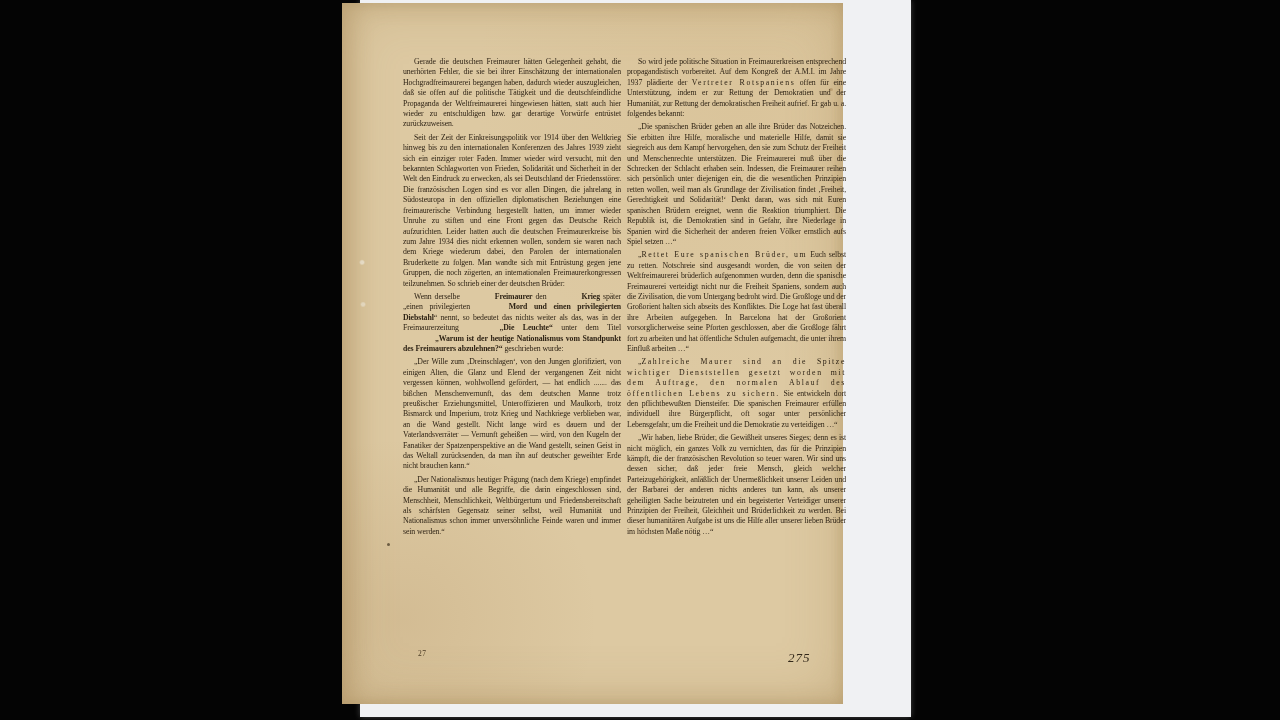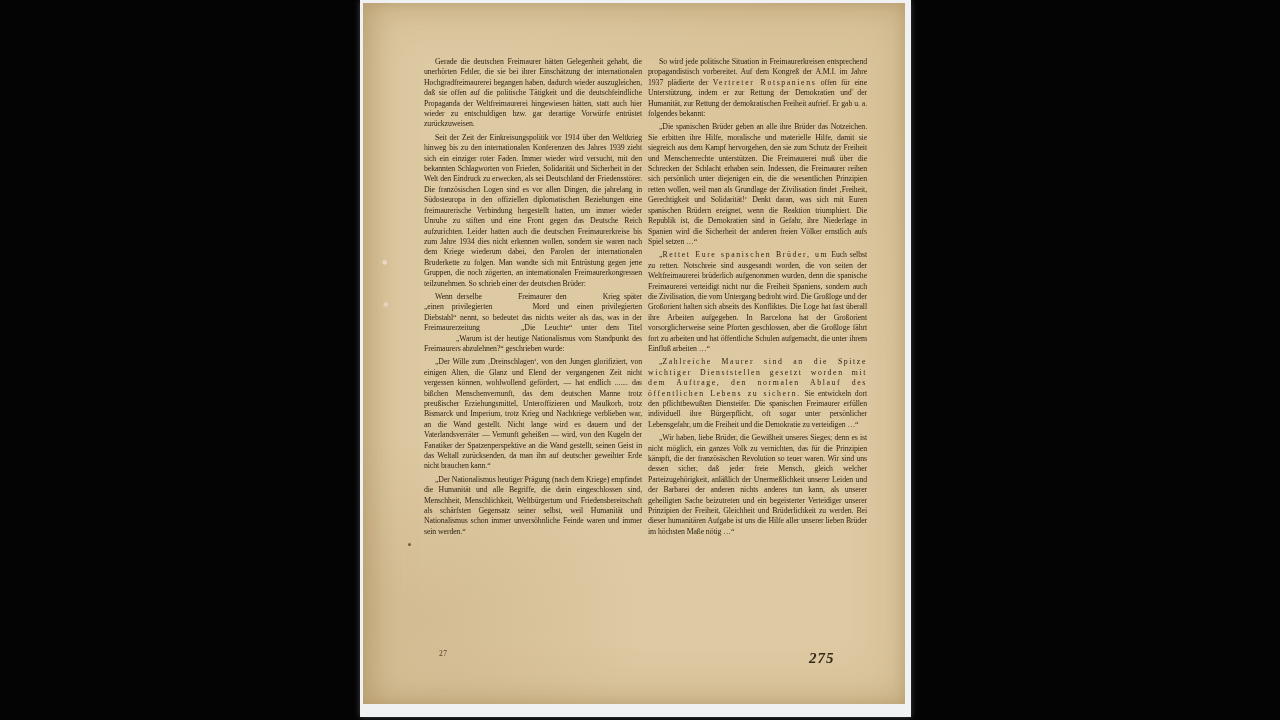--- a/index.html
+++ b/index.html
@@ -13,21 +13,21 @@
     width:1280px;height:720px;overflow:hidden;position:relative;
     background:var(--background);
     font-family:"Liberation Serif","DejaVu Serif",serif;
   }
   .backing{
     position:absolute;left:360px;top:0;width:551px;height:717px;
     background:var(--backing);
     box-shadow:0 0 6px rgba(255,255,255,.25);
   }
   .page{
-    position:absolute;left:363px;top:3px;width:542px;height:701px;
+    position:absolute;left:342px;top:3px;width:501px;height:701px;
     background:
       radial-gradient(circle at 4% 37%, rgba(255,255,255,.55) 0 1.5px, rgba(255,255,255,0) 3px),
       radial-gradient(circle at 4.2% 43%, rgba(255,255,255,.45) 0 1.5px, rgba(255,255,255,0) 3px),
       radial-gradient(ellipse 90% 70% at 80% 12%, rgba(190,150,90,.10), rgba(190,150,90,0) 60%),
       radial-gradient(ellipse 60% 40% at 12% 88%, rgba(150,110,60,.14), rgba(150,110,60,0) 65%),
       var(--page-bg);
     box-shadow:
       inset 0 0 55px rgba(150,115,60,.30),
       inset 10px 0 22px rgba(130,95,45,.22),
       inset -4px 0 10px rgba(130,95,45,.12);
@@ -35,29 +35,29 @@
   .col{
     position:absolute;top:54px;
     color:var(--ink);
     font-size:7.8px;line-height:10.4px;letter-spacing:-0.1px;
     text-align:justify;overflow:hidden;
   }
   .col-left{left:61px;width:218px;height:570px;}
   .col-right{left:285px;width:219px;height:596px;}
   .para{margin:0 0 3px 0;}
   .para.indent{text-indent:11px;}
-  .bold{font-weight:normal;padding-left:32px;}
+  .bold{font-weight:bold;padding-left:32px;}
   .spaced{letter-spacing:1.6px;}
   .sig{
     position:absolute;left:76px;top:646px;
     color:#4a3a24;font-size:7.5px;font-weight:normal;letter-spacing:.5px;
   }
   .pagenum{
     position:absolute;left:446px;top:647px;
-    color:#33281a;font-size:15px;font-weight:bold;font-style:italic;letter-spacing:1px;
+    color:#33281a;font-size:13px;font-weight:normal;font-style:italic;letter-spacing:1px;
   }
   .speck{position:absolute;border-radius:50%;}
   .speck-1{left:45px;top:540px;width:3px;height:3px;background:rgba(50,38,20,.65);}
   .speck-2{left:487px;top:85px;width:4px;height:3px;background:rgba(150,110,60,.35);}
 </style>
 </head>
 <body>
 
 <div class="backing"></div>
 

